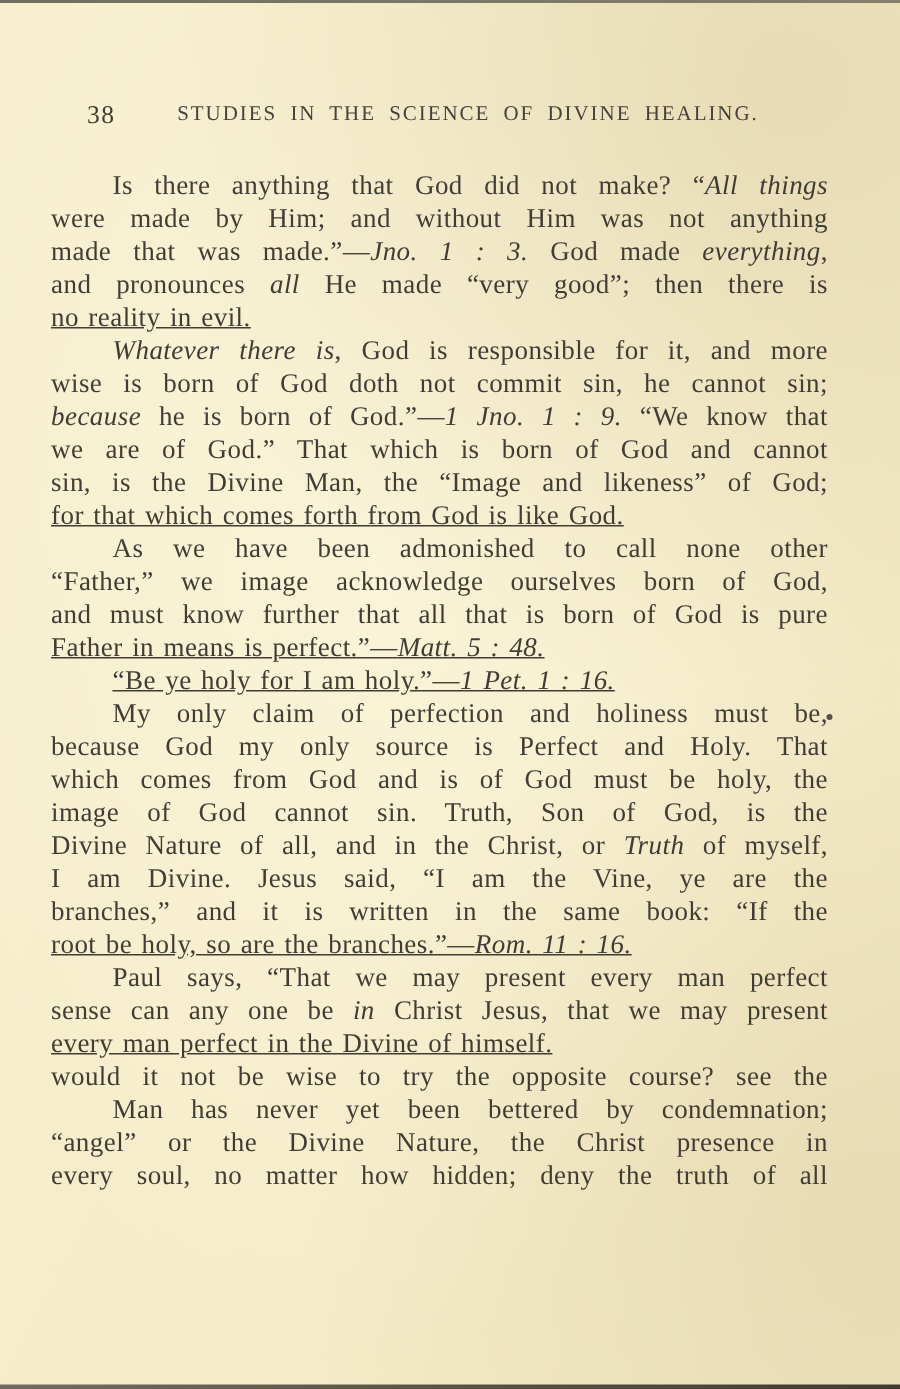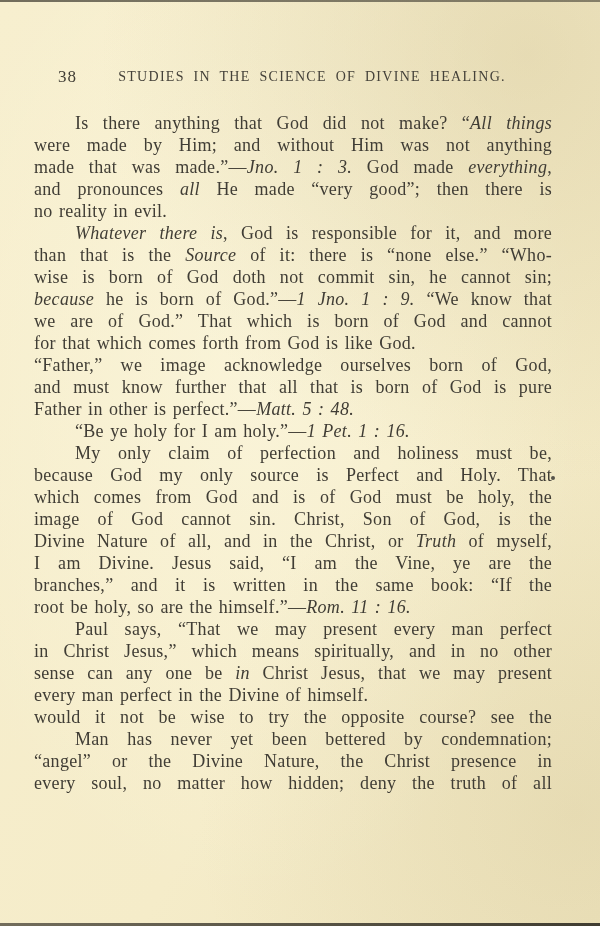--- a/index.html
+++ b/index.html
@@ -69,20 +69,21 @@
     word-spacing: 1.5px;
   }
   .line {
     height: 22px;
     overflow: hidden;
     text-align: justify;
     text-align-last: justify;
   }
   .line.end {
     text-align-last: left;
+    text-decoration: underline;
   }
   .line.first {
     text-indent: 41px;
   }
   .it {
     font-style: italic;
   }
   .speck {
     position: absolute;
     left: 551px;
@@ -104,39 +105,39 @@
     <span class="head-title">STUDIES IN THE SCIENCE OF DIVINE HEALING.</span>
   </header>
 
   <main class="text-block">
       <div class="line first"><span>Is there anything that God did not make? “</span><span class="it">All things</span></div>
       <div class="line"><span>were made by Him; and without Him was not anything</span></div>
       <div class="line"><span>made that was made.”—</span><span class="it">Jno. 1 : 3.</span><span> God made </span><span class="it">everything</span><span>,</span></div>
       <div class="line"><span>and pronounces </span><span class="it">all</span><span> He made “very good”; then there is</span></div>
       <div class="line end"><span>no reality in evil.</span></div>
       <div class="line first"><span class="it">Whatever there is</span><span>, God is responsible for it, and more</span></div>
-      <div class="line"><span>than that is the </span><span class="it">Source</span><span> of it: there is “none else.” “Who-</span></div>
       <div class="line"><span>wise is born of God doth not commit sin, he cannot sin;</span></div>
       <div class="line"><span class="it">because</span><span> he is born of God.”—</span><span class="it">1 Jno. 1 : 9.</span><span> “We know that</span></div>
       <div class="line"><span>we are of God.” That which is born of God and cannot</span></div>
+      <div class="line"><span>sin, is the Divine Man, the “Image and likeness” of God;</span></div>
       <div class="line end"><span>for that which comes forth from God is like God.</span></div>
+      <div class="line first"><span>As we have been admonished to call none other</span></div>
       <div class="line"><span>“Father,” we image acknowledge ourselves born of God,</span></div>
       <div class="line"><span>and must know further that all that is born of God is pure</span></div>
-      <div class="line end"><span>Father in other is perfect.”—</span><span class="it">Matt. 5 : 48.</span></div>
+      <div class="line end"><span>Father in means is perfect.”—</span><span class="it">Matt. 5 : 48.</span></div>
       <div class="line first end"><span>“Be ye holy for I am holy.”—</span><span class="it">1 Pet. 1 : 16.</span></div>
       <div class="line first"><span>My only claim of perfection and holiness must be,</span></div>
       <div class="line"><span>because God my only source is Perfect and Holy. That</span></div>
       <div class="line"><span>which comes from God and is of God must be holy, the</span></div>
-      <div class="line"><span>image of God cannot sin. Christ, Son of God, is the</span></div>
+      <div class="line"><span>image of God cannot sin. Truth, Son of God, is the</span></div>
       <div class="line"><span>Divine Nature of all, and in the Christ, or </span><span class="it">Truth</span><span> of myself,</span></div>
       <div class="line"><span>I am Divine. Jesus said, “I am the Vine, ye are the</span></div>
       <div class="line"><span>branches,” and it is written in the same book: “If the</span></div>
-      <div class="line end"><span>root be holy, so are the himself.”—</span><span class="it">Rom. 11 : 16.</span></div>
+      <div class="line end"><span>root be holy, so are the branches.”—</span><span class="it">Rom. 11 : 16.</span></div>
       <div class="line first"><span>Paul says, “That we may present every man perfect</span></div>
-      <div class="line"><span>in Christ Jesus,” which means spiritually, and in no other</span></div>
       <div class="line"><span>sense can any one be </span><span class="it">in</span><span> Christ Jesus, that we may present</span></div>
       <div class="line end"><span>every man perfect in the Divine of himself.</span></div>
       <div class="line"><span>would it not be wise to try the opposite course? see the</span></div>
       <div class="line first"><span>Man has never yet been bettered by condemnation;</span></div>
       <div class="line"><span>“angel” or the Divine Nature, the Christ presence in</span></div>
       <div class="line"><span>every soul, no matter how hidden; deny the truth of all</span></div>
     </main>
 
   <div class="speck"></div>
 

